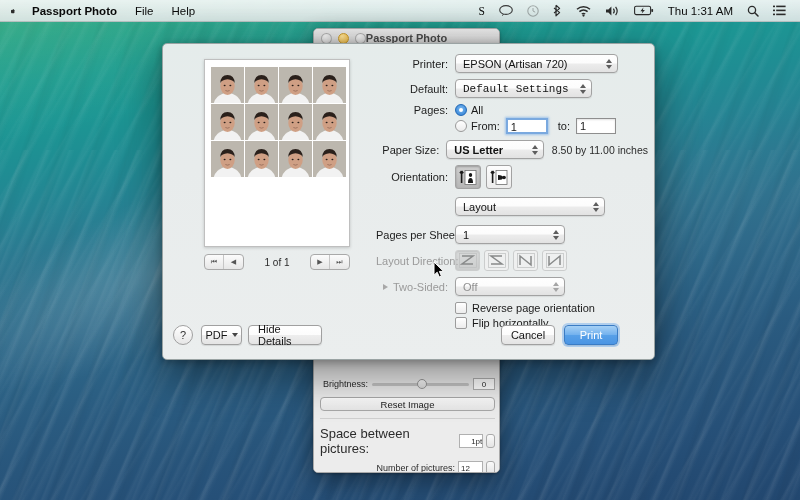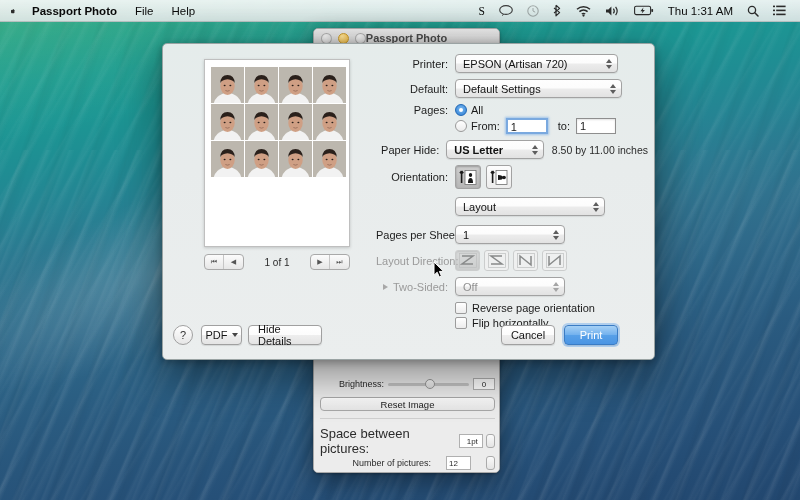--- a/index.html
+++ b/index.html
@@ -360,34 +360,34 @@
         <span style="width:44px;text-align:right;">Contrast:</span>
         <span class="mini-slider" style="flex:1;">
             <span class="mini-knob" style="left:47%"></span>
           </span>
         <span class="mini-field" style="width:18px;">1</span>
       </div>
     </div>
 
     <div style="position:absolute;left:6px;top:330px;width:175px;">
       <div style="display:flex;align-items:center;gap:4px;">
-        <span style="width:48px;text-align:right;font-size:9px;margin-left:16px;">Brightness:</span>
+        <span style="width:48px;text-align:right;font-size:9px;">Brightness:</span>
         <span class="mini-slider" style="flex:1;position:relative;">
             <span class="mini-knob" style="left:46%"></span>
           </span>
         <span class="mini-field" style="width:22px;">0</span>
       </div>
       <div class="app-btn" style="height:14px;line-height:13px;margin-top:7px;">Reset Image</div>
       <div class="hsep" style="margin:7px 0;"></div>
       <div style="display:flex;align-items:center;justify-content:flex-end;gap:3px;">
         <span style="font-size:13px;">Space between pictures:</span>
-        <span class="mini-field" style="width:25px;height:14px;line-height:13px;text-align:center;padding-left:2px;">1pt</span>
+        <span class="mini-field" style="width:25px;height:14px;line-height:13px;text-align:right;padding-left:2px;">1pt</span>
         <span style="display:inline-block;width:9px;height:14px;border:1px solid #aaa;border-radius:3px;background:linear-gradient(#fafafa,#e4e4e4);"></span>
       </div>
-      <div style="display:flex;align-items:center;justify-content:flex-end;gap:15px;">
+      <div style="display:flex;align-items:center;justify-content:flex-end;gap:3px;margin-top:5px;">
         <span style="font-size:9px;">Number of pictures:</span>
         <span class="mini-field" style="width:25px;height:14px;line-height:13px;text-align:left;padding-left:2px;">12</span>
         <span style="display:inline-block;width:9px;height:14px;border:1px solid #aaa;border-radius:3px;background:linear-gradient(#fafafa,#e4e4e4);"></span>
       </div>
       <div class="app-btn" style="height:14px;line-height:13px;margin-top:6px;">Print</div>
 
     </div>
   </div>
 </div>
 
@@ -527,21 +527,21 @@
         <span>EPSON (Artisan 720)</span>
         <span class="arrows">
               <i class="ar-up"></i>
               <i class="ar-dn"></i>
             </span>
       </div>
     </div>
 
     <div class="frow">
       <div class="flabel">Default:</div>
-      <div class="popup" style="width:167px;">
+      <div class="popup" style="width:137px;font-family:Liberation Mono, monospace;">
         <span>Default Settings</span>
         <span class="arrows">
               <i class="ar-up"></i>
               <i class="ar-dn"></i>
             </span>
       </div>
     </div>
 
     <div class="frow" style="margin-bottom:2px;">
       <div class="flabel">Pages:</div>
@@ -552,21 +552,21 @@
     <div class="frow">
       <div class="flabel"></div>
       <span class="radio"></span>
       <span>From:</span>
       <span class="textfield focus" style="width:42px;margin-left:6px;">1</span>
       <span style="margin-left:10px;">to:</span>
       <span class="textfield" style="width:40px;margin-left:6px;">1</span>
     </div>
 
     <div class="frow">
-      <div class="flabel">Paper Hide:</div>
+      <div class="flabel">Paper Size:</div>
       <div class="popup" style="width:110px;font-weight:bold;">
         <span>US Letter</span>
         <span class="arrows">
               <i class="ar-up"></i>
               <i class="ar-dn"></i>
             </span>
       </div>
       <span class="inches">8.50 by 11.00 inches</span>
     </div>
 

